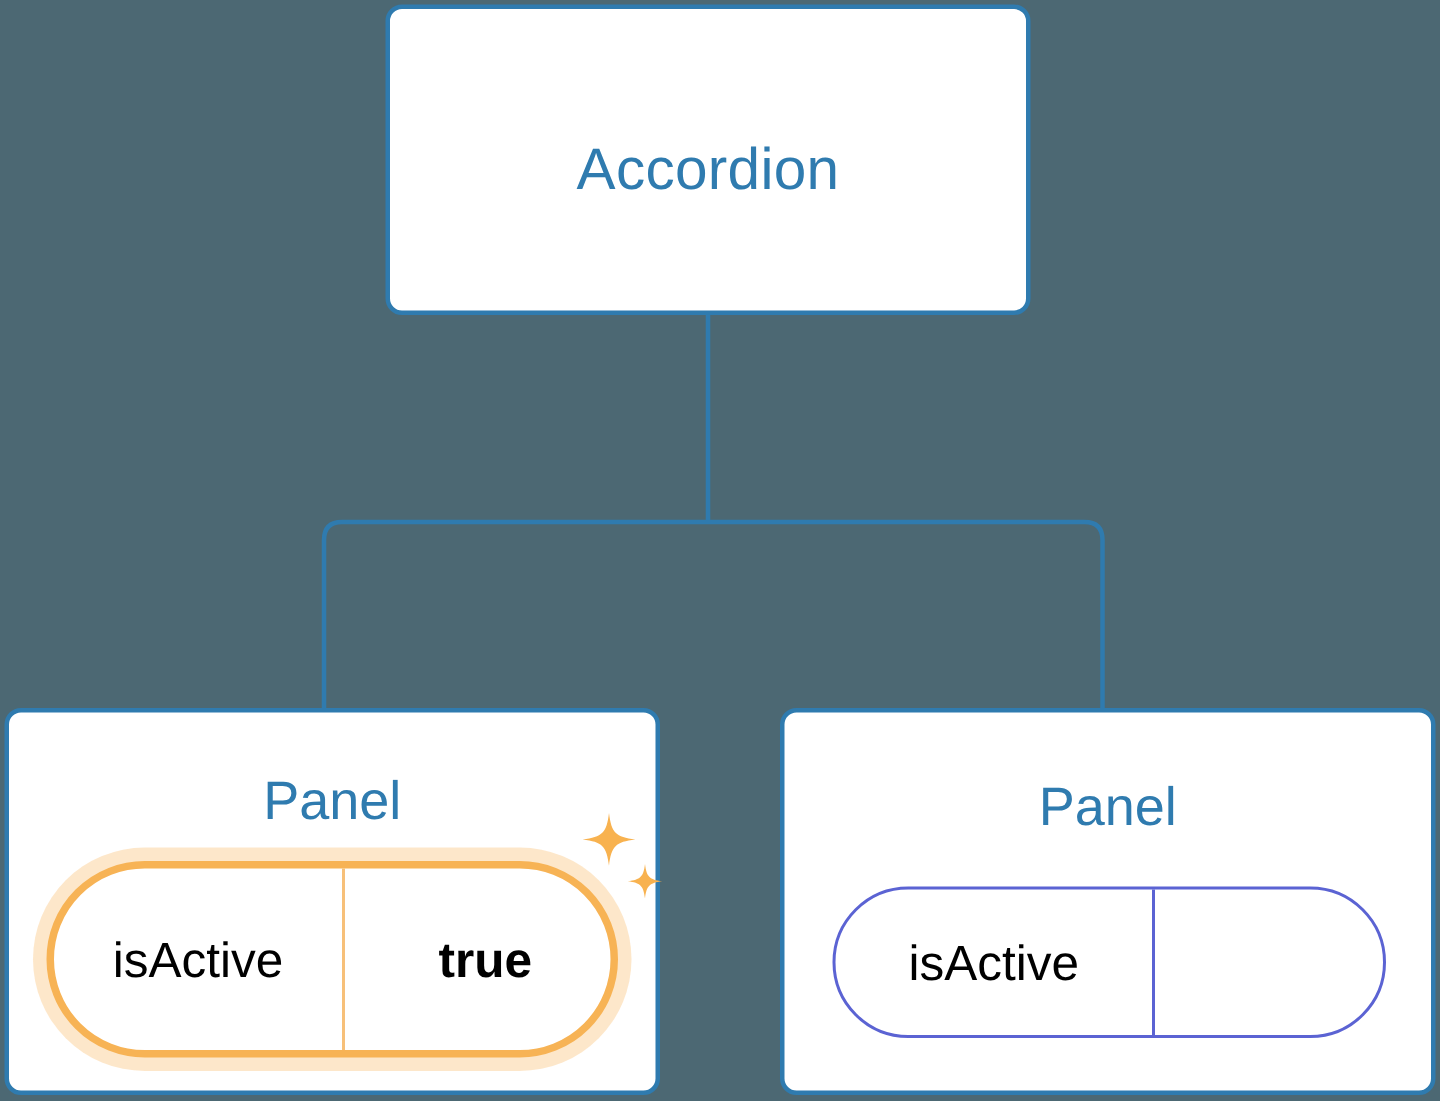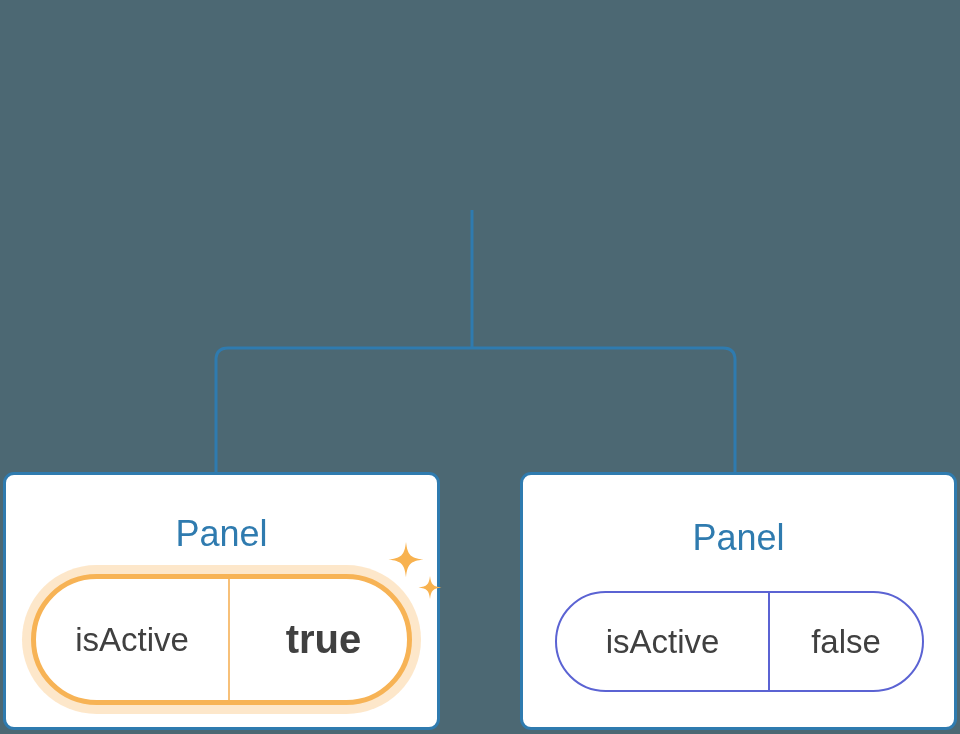--- a/index.html
+++ b/index.html
@@ -88,21 +88,21 @@
     display: flex;
     align-items: stretch;
     box-sizing: border-box;
     background: #ffffff;
   }
 
   .pill-key, .pill-val {
     display: flex;
     align-items: center;
     justify-content: center;
-    color: #404040;
+    color: #000000;
     white-space: nowrap;
     box-sizing: border-box;
   }
 
   
   .pill-highlight {
     left: 31px;
     top: 574px;
     width: 381px;
     height: 131px;
@@ -111,21 +111,21 @@
     box-shadow: 0 0 0 9px rgba(250, 186, 100, 0.34);
     z-index: 3;
   }
   .pill-highlight .pill-key {
     width: 194px;
     font-size: 33px;
     border-right: 2px solid #f7c079;
   }
   .pill-highlight .pill-val {
     flex: 1;
-    font-size: 40px;
+    font-size: 33px;
     font-weight: 700;
     margin-left: 10px;
   }
 
   
   .pill-plain {
     left: 555px;
     top: 591px;
     width: 369px;
     height: 101px;
@@ -162,20 +162,23 @@
 
   <svg id="edges" viewBox="0 0 960 734" width="960" height="734" fill="none">
 
     <path d="M472 210 L472 348" stroke="#2f7baf" stroke-width="3" fill="none"></path>
 
     <path d="M472 348 L228 348 Q216 348 216 360 L216 472" stroke="#2f7baf" stroke-width="3" fill="none" stroke-linecap="butt"></path>
 
     <path d="M472 348 L723 348 Q735 348 735 360 L735 472" stroke="#2f7baf" stroke-width="3" fill="none" stroke-linecap="butt"></path>
   </svg>
 
+  <div class="node" id="node-root">
+    <div class="node-title">Accordion</div>
+  </div>
 
   <div class="node" id="node-panel-left">
     <div class="node-title">Panel</div>
   </div>
 
   <div class="pill pill-highlight">
     <div class="pill-key">isActive</div>
     <div class="pill-val">true</div>
   </div>
 
@@ -183,16 +186,15 @@
     <path d="M26 6 C27.6 19.2 30.4 22 43.6 23.6 C30.4 25.2 27.6 28 26 41.2 C24.4 28 21.6 25.2 8.4 23.6 C21.6 22 24.4 19.2 26 6 Z" fill="#f8b24f"></path>
     <path d="M50 40 C51.1 48.6 52.9 50.4 61.5 51.5 C52.9 52.6 51.1 54.4 50 63 C48.9 54.4 47.1 52.6 38.5 51.5 C47.1 50.4 48.9 48.6 50 40 Z" fill="#f8b24f"></path>
   </svg>
 
   <div class="node" id="node-panel-right">
     <div class="node-title">Panel</div>
   </div>
 
   <div class="pill pill-plain">
     <div class="pill-key">isActive</div>
-    <div class="pill-val">false</div>
   </div>
 
 </div>
 
 </body></html>

